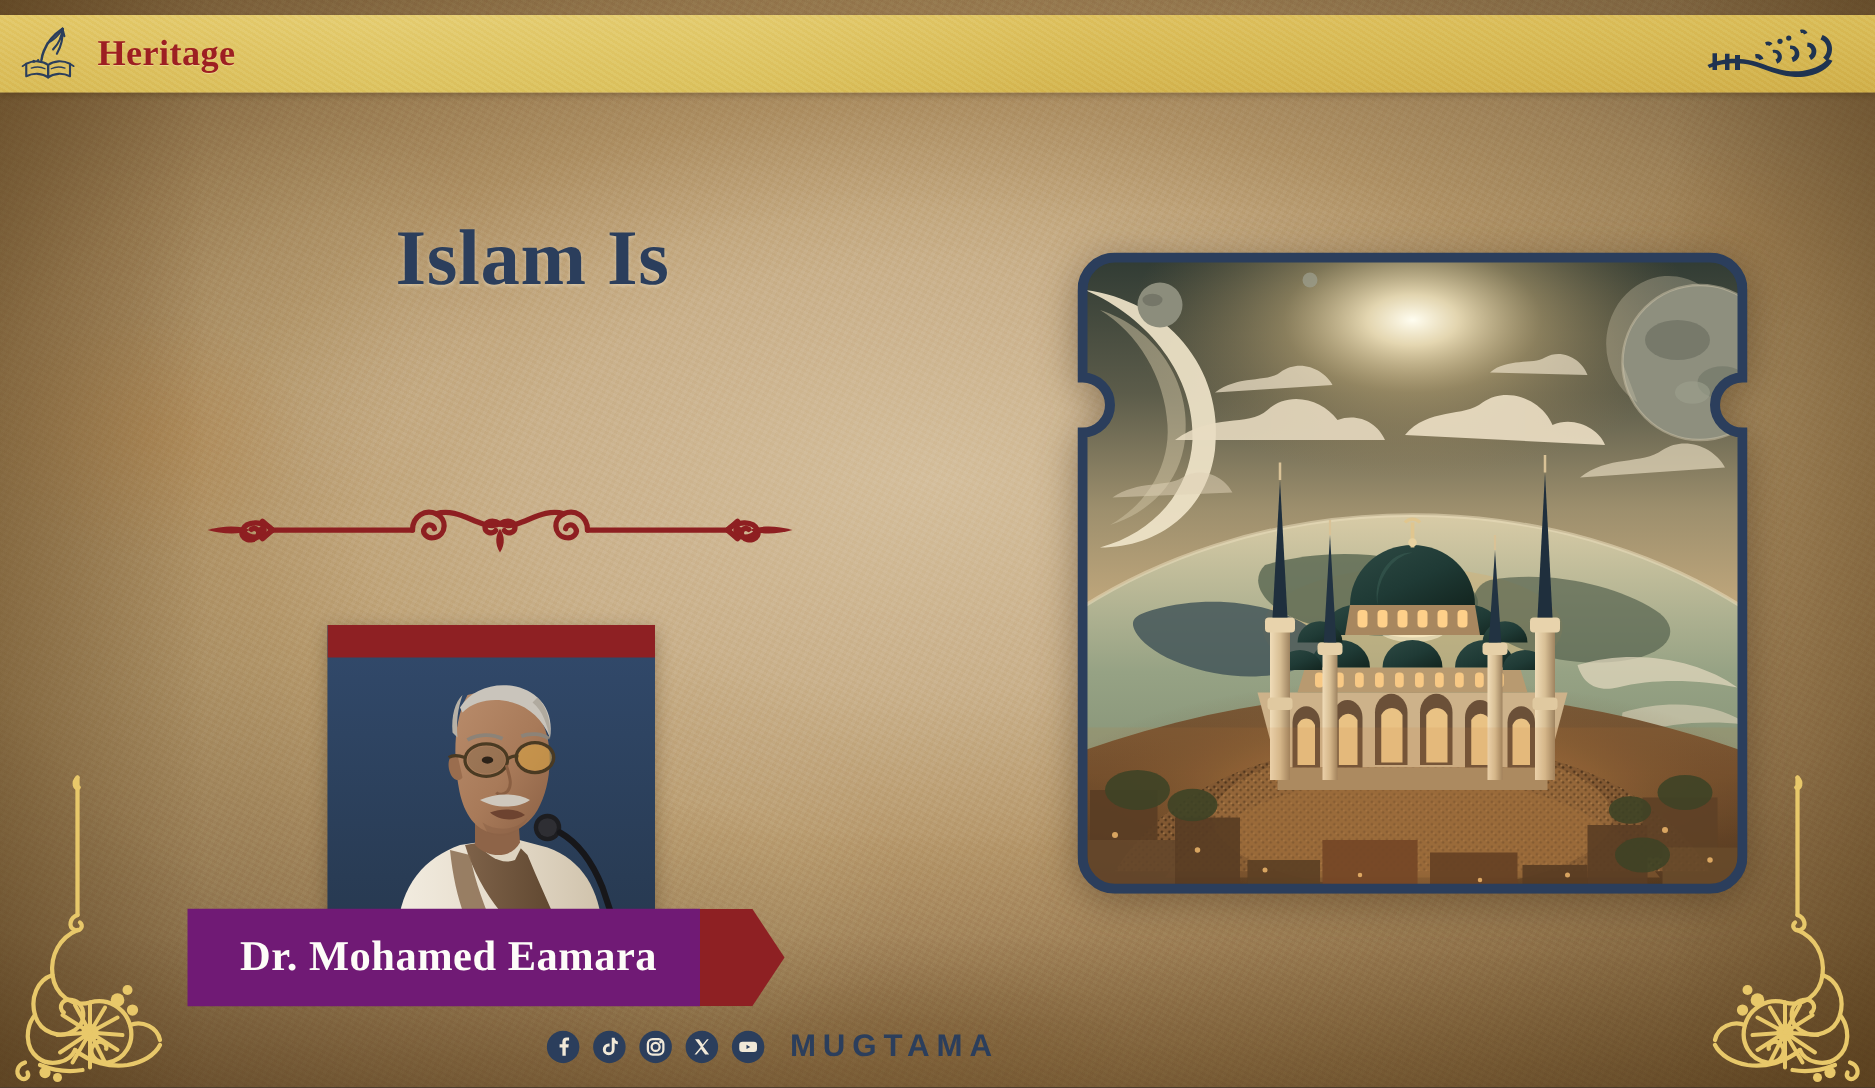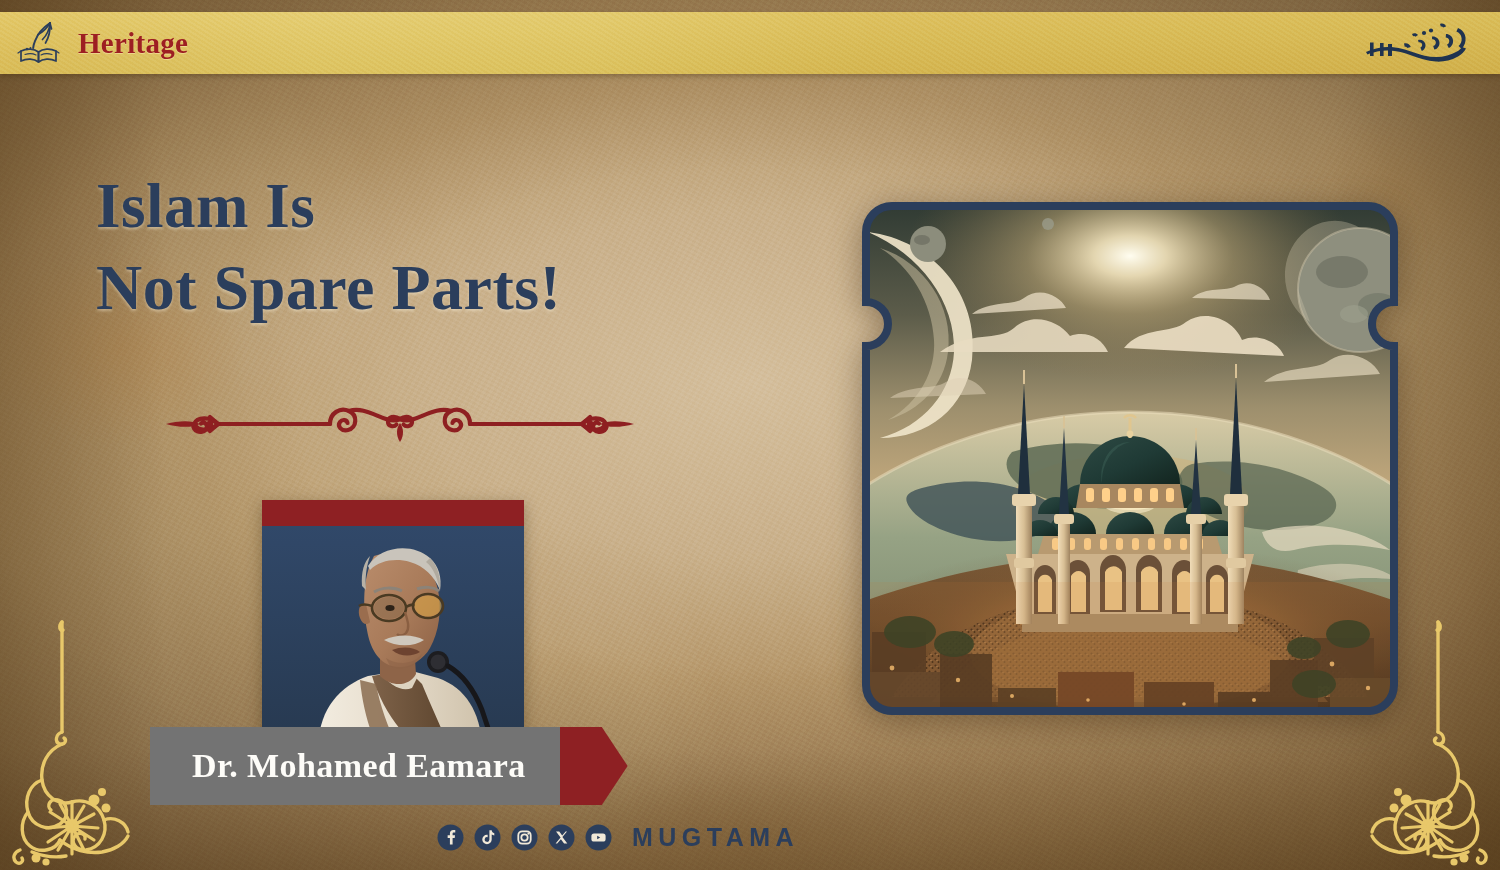--- a/index.html
+++ b/index.html
@@ -73,21 +73,21 @@
     text-shadow: 0 1px 0 rgba(255,240,190,.45);
   }
   .hdr-logo {
     position:absolute; right: 22px; top: 4px;
     width: 120px; height: 54px; z-index:2;
   }
 
   
   .title-block {
     position:absolute; left: 96px; top: 166px; width: 660px;
-    z-index: 5;
+    text-align:center; z-index: 5;
   }
   .title-line {
     font-family: "Liberation Serif", serif;
     font-weight: 700;
     color: #2b3e5c;
     font-size: 63px;
     line-height: 1.28;
     letter-spacing: .5px;
     text-shadow: 0 2px 3px rgba(255,248,225,.40);
   }
@@ -109,21 +109,21 @@
     background: #8e2023; z-index:3;
   }
   .portrait-photo { position:absolute; inset:0; }
 
   
   .name-banner {
     position:absolute; left: 150px; top: 727px; height: 78px; z-index: 8;
     display:flex; align-items:center;
   }
   .name-banner-body {
-    height: 78px; background:#737373; display:flex; align-items:center;
+    height: 78px; background:#701a75; display:flex; align-items:center;
     padding: 0 34px 0 42px;
   }
   .name-text {
     color:#fdfcf8; font-size: 34px; font-weight:700; letter-spacing:.4px;
     white-space:nowrap;
     font-family:"Liberation Serif", serif;
   }
   .name-arrow {
     width: 68px; height: 78px;
     background:#8e2023;
@@ -207,21 +207,20 @@
           <circle cx="73" cy="14.5" r="2.1"></circle>
           <path d="M82 8 C84.5 7 87 8 88 10.4 L85.2 11.6 C84.8 10.6 83.8 10.2 82.8 10.6 Z"></path>
           <path d="M54 18 C56 16.6 58.6 17 60 19 L57.4 20.8 C56.9 20.1 55.9 19.9 55.2 20.4 Z"></path>
         </g>
       </svg>
     </div>
   </div>
 
   <div class="title-block">
     <div class="title-line l1">Islam Is</div>
-    <div class="title-line l2">Not Spare Parts!</div>
   </div>
 
   <div class="divider">
     <svg viewBox="0 0 520 58" width="520" height="58">
       <g fill="none" stroke="#8e1f21" stroke-width="4.2" stroke-linecap="round">
         <line x1="78" y1="29" x2="190" y2="29"></line>
         <line x1="330" y1="29" x2="442" y2="29"></line>
 
         <path d="M78 29 C70 21 57 22 54 29 C51 36 62 40 66 34 C69 29.5 64 26 61 28.5"></path>
         <path d="M78 29 C70 37 58 36 55 30"></path>

